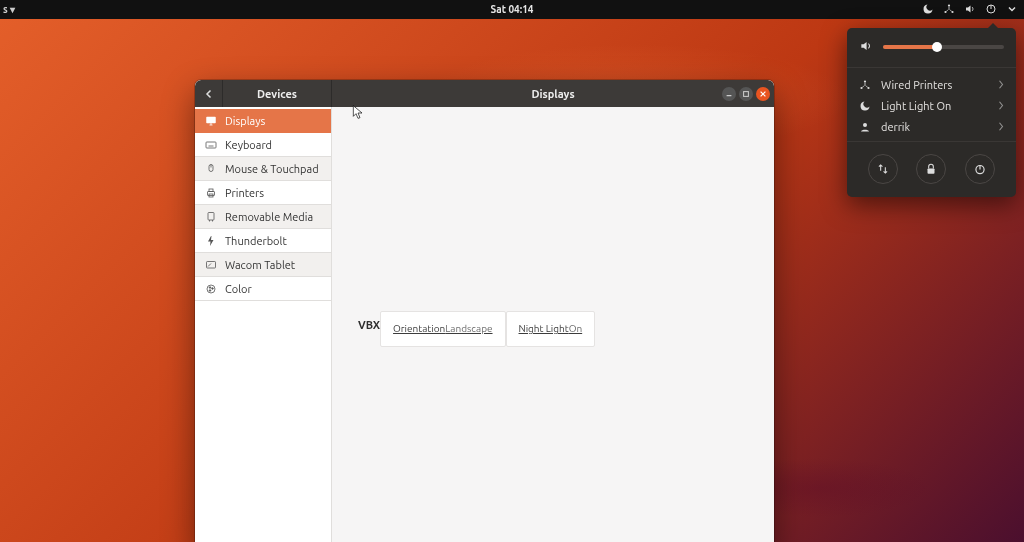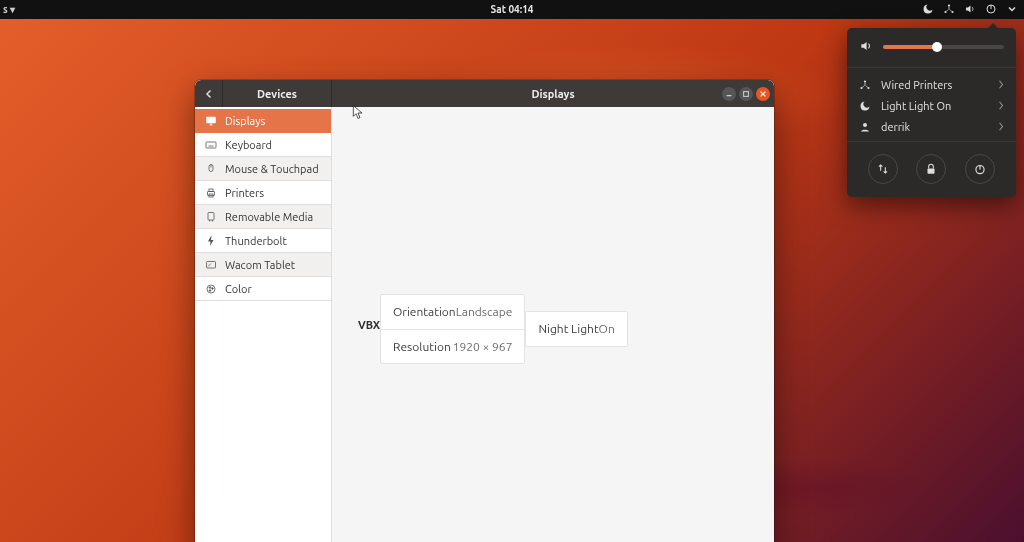--- a/index.html
+++ b/index.html
@@ -112,21 +112,21 @@
     font-size: 11px; font-weight: 700; color: #2e2e2e;
     margin: 4px 0 12px 2px;
   }
   .row-card {
     background: var(--panel-bright);
     border: 1px solid var(--row-border);
     border-radius: 2px;
   }
   .setting-row {
     display: flex; justify-content: space-between; align-items: center;
-    height: 34px; padding: 0 12px; font-size: 12px;
+    height: 34px; padding: 0 12px; font-size: 10px; text-decoration: underline;
   }
   .setting-row + .setting-row { border-top: 1px solid var(--row-border); }
   .setting-row .val { color: var(--text-dim); }
   .gap { height: 18px; }
 
   
   .cursor {
     position: absolute; left: 352px; top: 105px;
     width: 12px; height: 16px; z-index: 20; pointer-events: none;
   }
@@ -308,24 +308,20 @@
       </div>
     </div>
 
     <div class="content">
       <div class="section-title">VBX</div>
       <div class="row-card">
         <div class="setting-row">
           <span>Orientation</span>
           <span class="val">Landscape</span>
         </div>
-        <div class="setting-row">
-          <span>Resolution</span>
-          <span class="val">1920 × 967</span>
-        </div>
       </div>
       <div class="gap"></div>
       <div class="row-card">
         <div class="setting-row">
           <span>Night Light</span>
           <span class="val">On</span>
         </div>
       </div>
     </div>
   </div>

